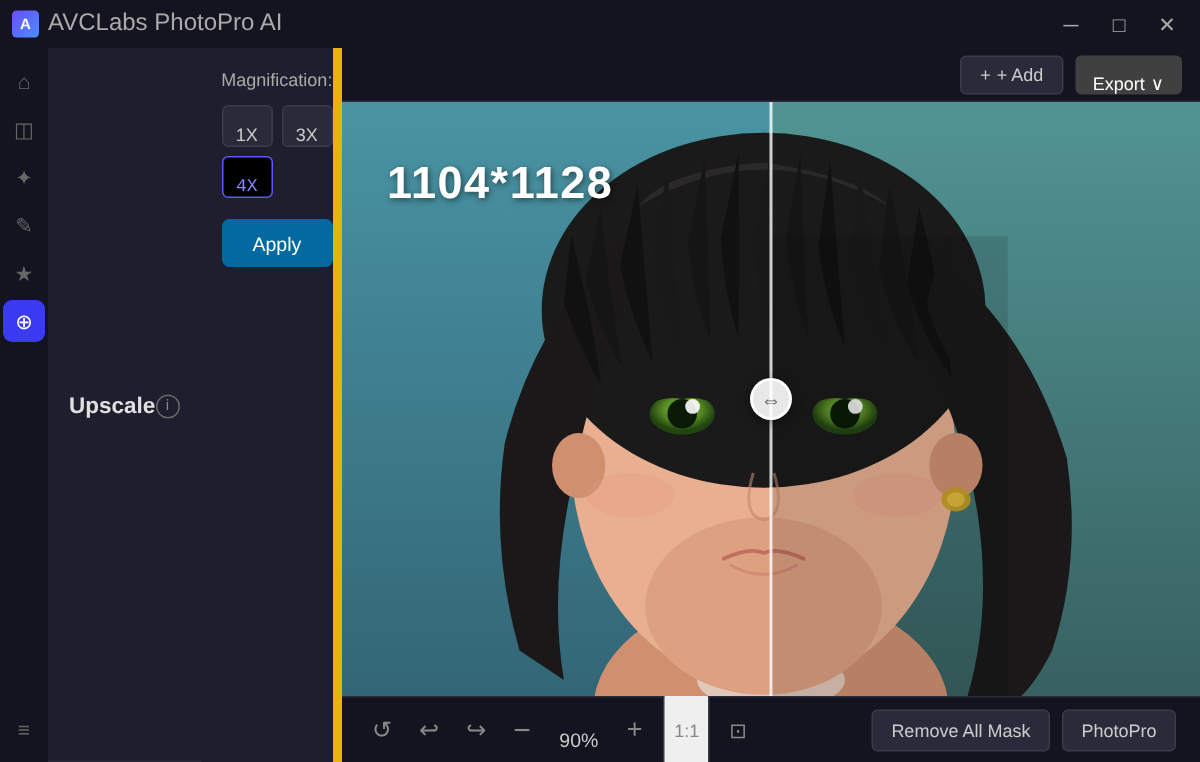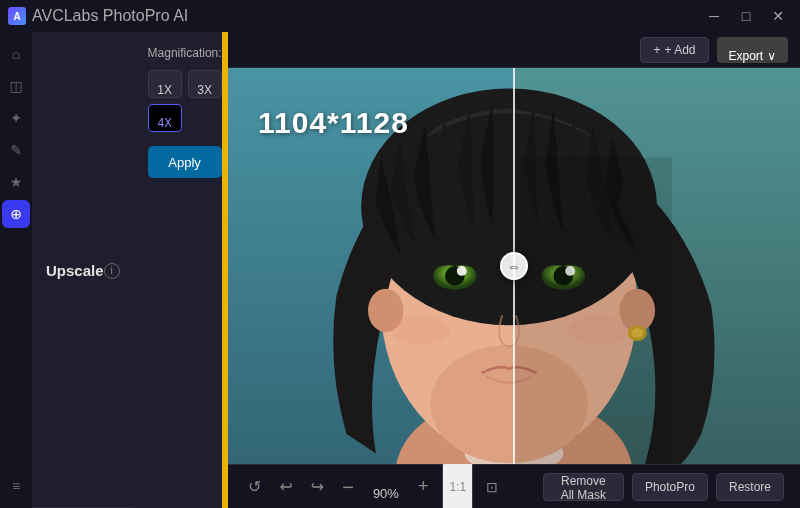--- a/index.html
+++ b/index.html
@@ -551,17 +551,16 @@
         <span class="toolbar-icon">↪</span>
         <span class="toolbar-icon" style="font-size: 20px; line-height:1;">−</span>
         <span class="zoom-value">90%</span>
         <span class="zoom-plus">+</span>
         <button class="ratio-btn">1:1</button>
         <span class="fit-btn">⊡</span>
       </div>
       <div class="toolbar-right">
         <button class="action-btn">Remove All Mask</button>
         <button class="action-btn">PhotoPro</button>
-        <button class="action-btn">Restore</button>
       </div>
     </div>
   </div>
 </div>
 
 </body></html>

